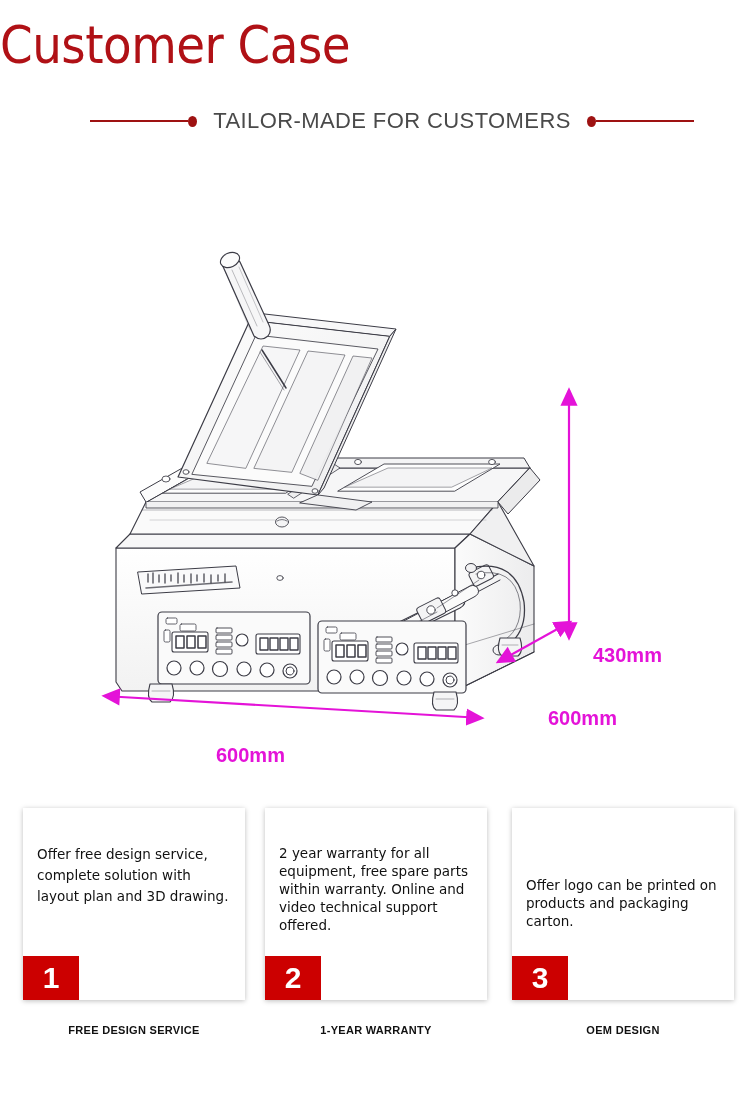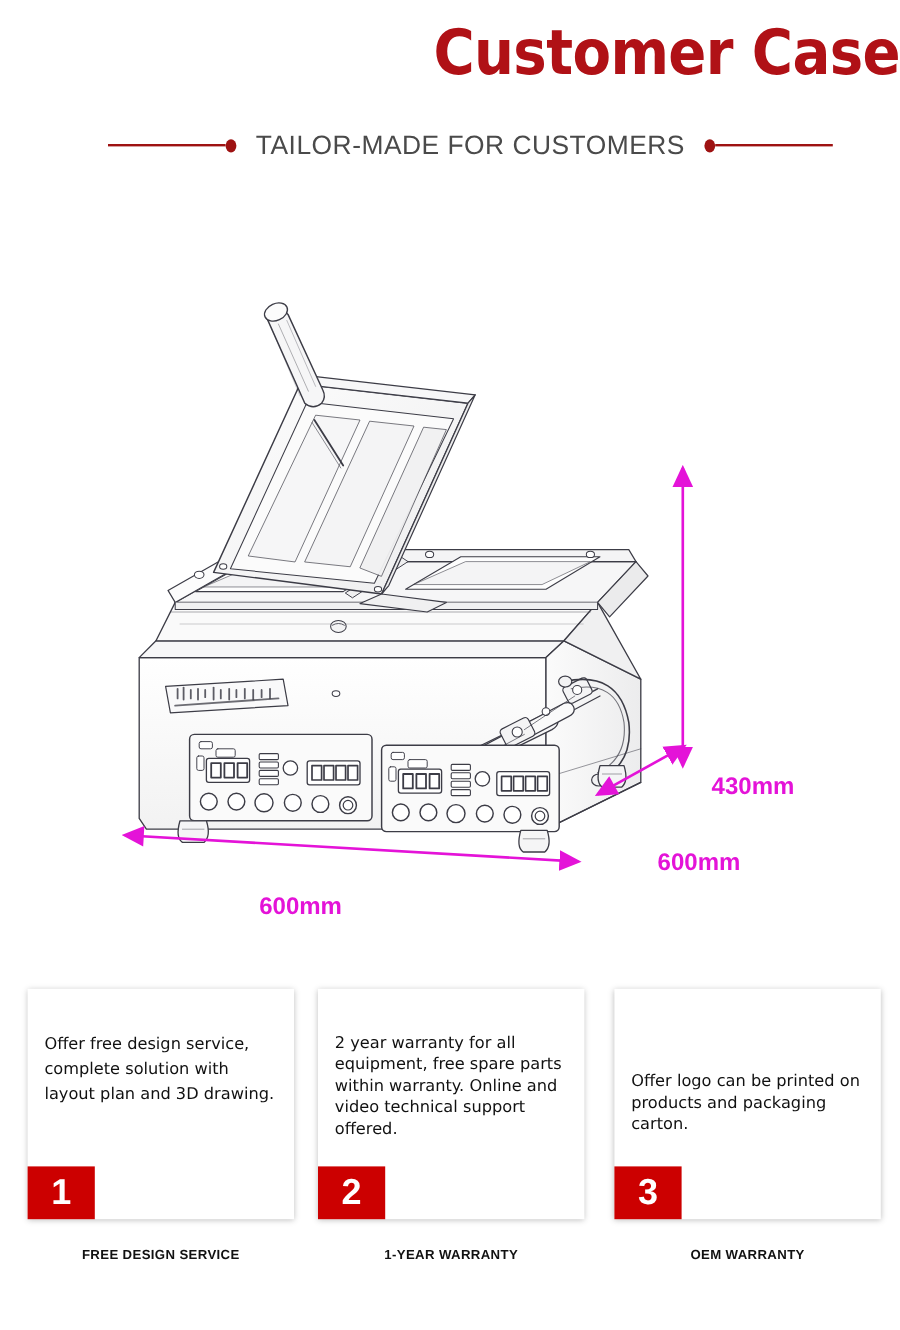--- a/index.html
+++ b/index.html
@@ -20,23 +20,23 @@
   #header {
     position: absolute;
     left: 0; top: 0;
     width: 750px;
     height: 150px;
   }
   #page-title {
     position: absolute;
     left: 0; top: 14px;
     width: 750px;
-    text-align: right;
+    text-align: left;
     font-size: 52px;
-    font-weight: 700;
+    font-weight: 400;
     letter-spacing: -0.5px;
     color: #b01116;
     line-height: 62px;
     font-family: "DejaVu Sans", sans-serif;
     font-stretch: condensed;
   }
   #subtitle-row {
     position: absolute;
     left: 0; top: 104px;
     width: 734px;
@@ -81,21 +81,21 @@
 
   
   #cards-row {
     position: absolute;
     left: 0; top: 808px;
     width: 750px;
     height: 290px;
   }
   .card-wrap {
     position: absolute;
-    top: 16px;
+    top: 0;
     width: 184px;
   }
   .card-wrap.c0 { left: 23px; }
   .card-wrap.c1 { left: 265px; }
   .card-wrap.c2 { left: 512px; }
 
   .card-box {
     position: relative;
     width: 222px;
     height: 192px;
@@ -461,16 +461,16 @@
       <div class="card-badge">2</div>
     </div>
     <div class="card-label">1-YEAR WARRANTY</div>
   </div>
 
   <div class="card-wrap c2">
     <div class="card-box">
       <div class="card-text t2">Offer logo can be printed on products and packaging carton.</div>
       <div class="card-badge">3</div>
     </div>
-    <div class="card-label">OEM WARRANTY</div>
+    <div class="card-label">OEM DESIGN</div>
   </div>
 
 </div>
 
 </body></html>

